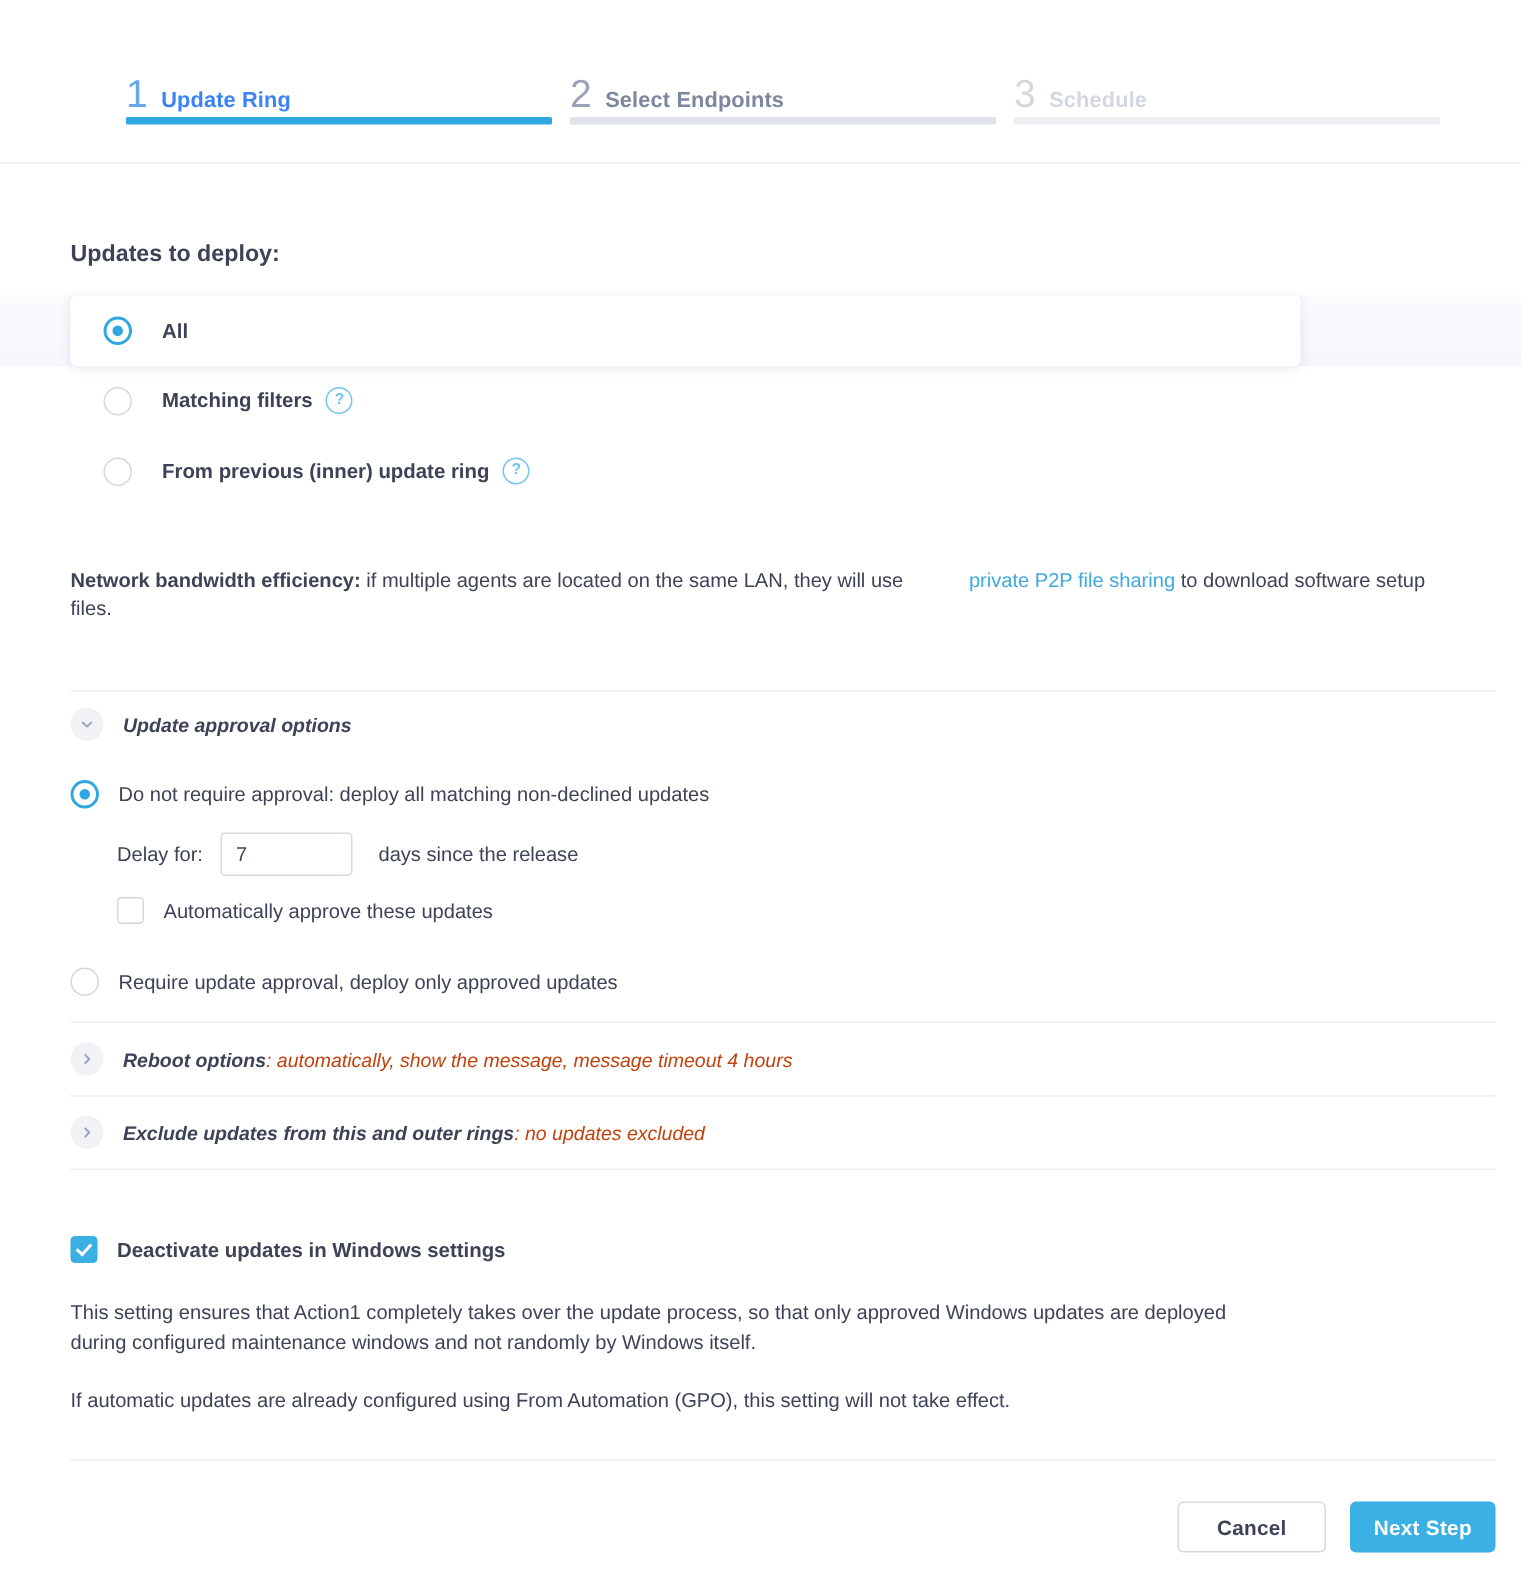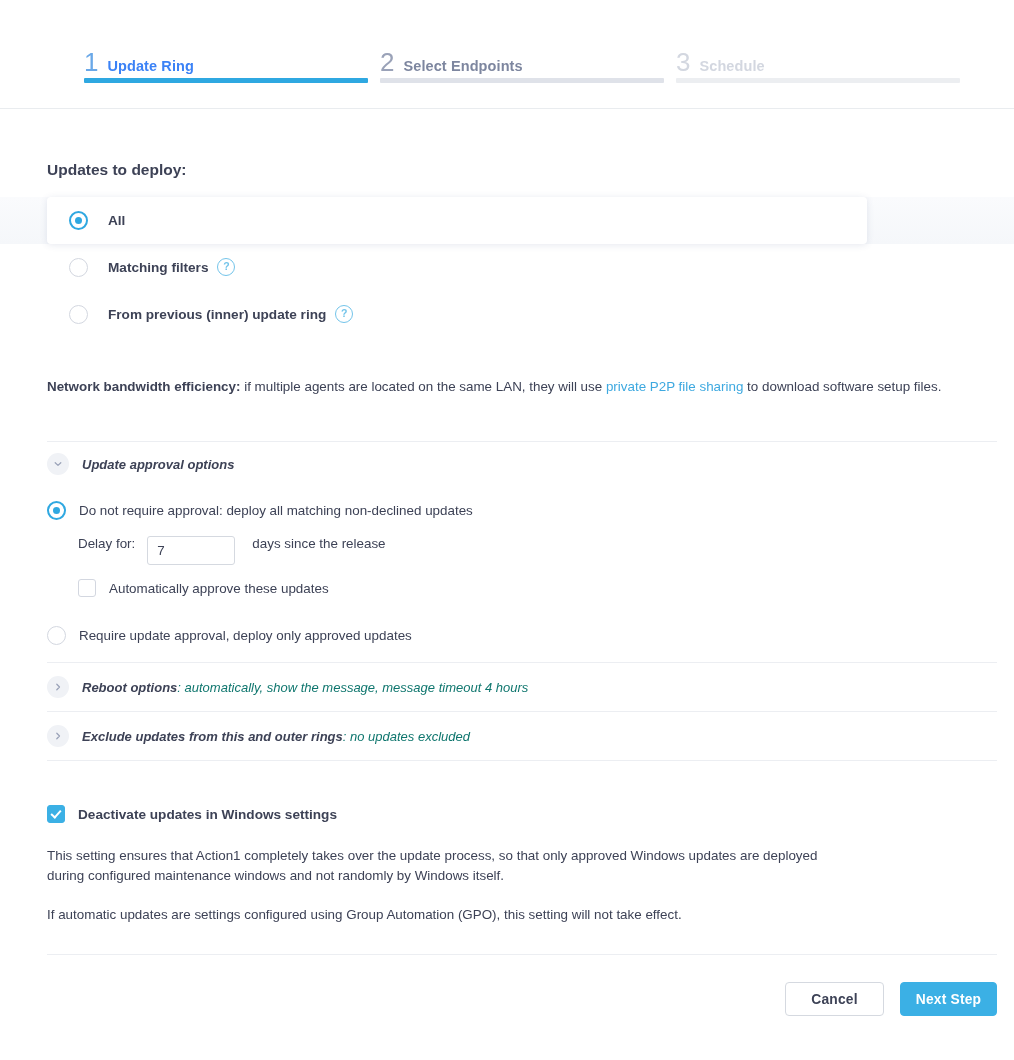--- a/index.html
+++ b/index.html
@@ -181,21 +181,21 @@
   
   .bandwidth {
     margin: 0;
     padding-top: 39px;
     font-size: 13.4px;
     line-height: 19px;
     color: #3d4256;
     max-width: 930px;
   }
   .bandwidth b { font-weight: 700; }
-  .link { color: #3ea9e0; text-decoration: none; }
+  .link { color: #3ea9e0; text-decoration: none; margin-left: 40px; }
 
   
   .divider {
     height: 1px;
     background: #eceef2;
     width: 950px;
   }
 
   
   .approval {
@@ -217,35 +217,36 @@
     justify-content: center;
     flex: 0 0 auto;
   }
   .chev svg { display: block; }
   .collapse-title {
     font-size: 13px;
     font-weight: 700;
     color: #3d4256;
     font-style: italic;
   }
-  .collapse-title .muted { font-weight: 400; color: #0f766e; }
+  .collapse-title .muted { font-weight: 400; color: #c2410c; }
 
   .approval-opt {
     display: flex;
     align-items: center;
     gap: 13px;
     height: 30px;
     margin-top: 9px;
   }
   .approval-opt .txt {
     font-size: 13.4px;
     color: #3d4256;
   }
   .delay-row {
     display: flex;
+    align-items: center;
     margin-top: 11px;
     padding-left: 31px;
     gap: 12px;
   }
   .delay-label { font-size: 13.4px; color: #3d4256; }
   .delay-input {
     width: 88px;
     height: 29px;
     border: 1px solid #d5d9e0;
     border-radius: 3px;
@@ -476,21 +477,21 @@
 
     <div class="divider"></div>
   </div>
 
   <div class="deactivate">
     <div class="deactivate-head">
       <span class="checkbox on"></span>
       <span class="deactivate-title">Deactivate updates in Windows settings</span>
     </div>
     <p class="p1">This setting ensures that Action1 completely takes over the update process, so that only approved Windows updates are deployed during configured maintenance windows and not randomly by Windows itself.</p>
-    <p class="p2">If automatic updates are settings configured using Group Automation (GPO), this setting will not take effect.</p>
+    <p class="p2">If automatic updates are already configured using From Automation (GPO), this setting will not take effect.</p>
   </div>
 
   <div class="divider footer-divider"></div>
 
   <div class="footer">
     <button class="btn btn-cancel">Cancel</button>
     <button class="btn btn-next">Next Step</button>
   </div>
 
 </div>

